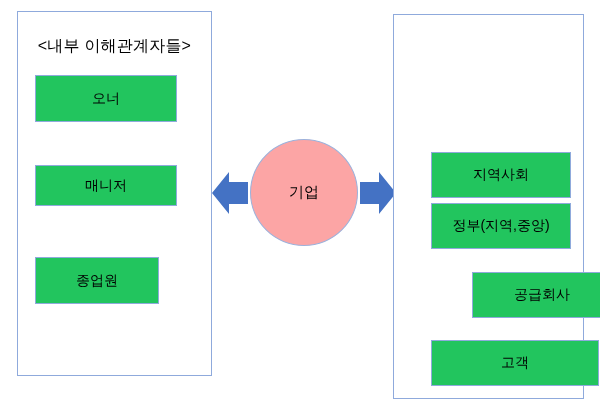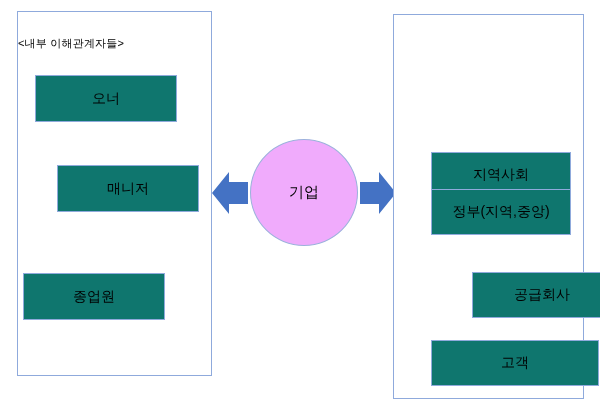--- a/index.html
+++ b/index.html
@@ -42,65 +42,66 @@
     left: 393px;
     top: 14px;
     width: 191px;
     height: 385px;
   }
 
   .panel-title {
     position: absolute;
     left: 0;
     width: 100%;
-    font-size: 11px;
+    text-align: center;
+    font-size: 16px;
     letter-spacing: 0.2px;
     color: #000000;
     white-space: nowrap;
   }
   #internal-panel .panel-title { top: 24px; }
   #external-panel .panel-title { top: 24px; }
 
   
   .item-box {
     position: absolute;
     box-sizing: border-box;
     border: 1.3px solid #8faadc;
-    background: #0f766e;
+    background: #22c55e;
     display: flex;
     align-items: center;
     justify-content: center;
     font-size: 14px;
     color: #000000;
     white-space: nowrap;
   }
 
   
   #item-owner    { left: 17px; top: 63px;  width: 142px; height: 47px; }
-  #item-manager  { left: 17px; top: 153px; width: 142px; height: 47px; margin-left: 22px; }
-  #item-employee { left: 5px; top: 245px; width: 142px; height: 47px; margin-top: 16px; }
+  #item-manager  { left: 17px; top: 153px; width: 142px; height: 41px; }
+  #item-employee { left: 17px; top: 245px; width: 124px; height: 47px; }
 
   
   #item-shareholder { left: 37px; top: 55px;  width: 140px; height: 46px; }
   #item-community   { left: 37px; top: 137px; width: 140px; height: 46px; }
-  #item-government  { left: 37px; top: 174px; width: 140px; height: 46px; }
+  #item-government  { left: 37px; top: 188px; width: 140px; height: 46px; }
   #item-supplier    { left: 37px; top: 257px; width: 140px; height: 46px; margin-left: 41px; }
   #item-customer    { left: 37px; top: 325px; width: 168px; height: 46px; }
 
   
   #center-circle {
     position: absolute;
     left: 250px;
     top: 139px;
     width: 108px;
     height: 107px;
     box-sizing: border-box;
     border: 1.2px solid #9cb2dc;
     border-radius: 50%;
-    background: #f0abfc;
+    background: #fca5a5;
     display: flex;
     align-items: center;
     justify-content: center;
   }
   #center-circle .circle-label {
     font-size: 15px;
     color: #000000;
     white-space: nowrap;
   }
 

